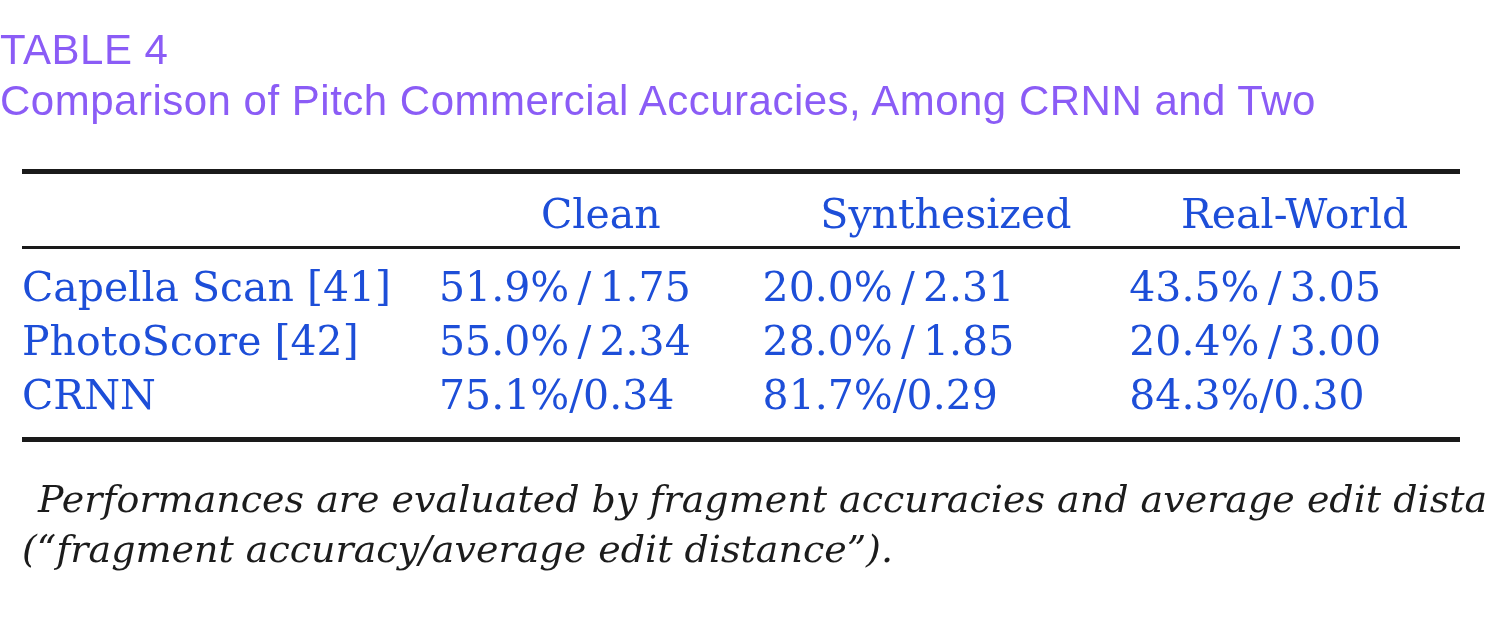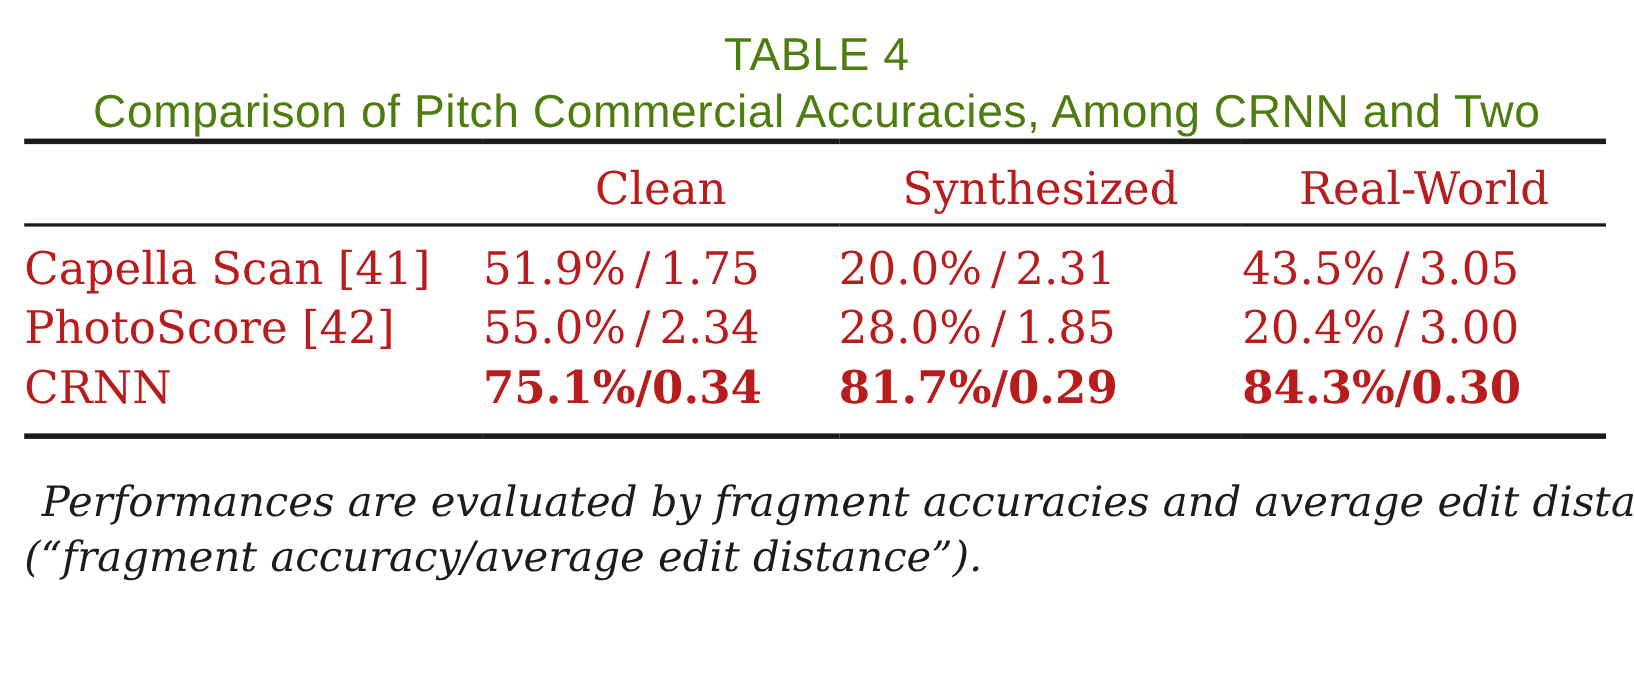--- a/index.html
+++ b/index.html
@@ -15,58 +15,58 @@
     color: #1a1a1a;
   }
   .page {
     width: 1485px;
     padding-top: 24px;
     box-sizing: border-box;
   }
 
   
   .title-block {
-    text-align: center;
     font-family: "Liberation Sans", sans-serif;
     font-size: 42px;
     line-height: 51px;
     letter-spacing: 0.5px;
-    color: #4d7c0f;
+    color: #8b5cf6;
     white-space: nowrap;
   }
 
   
   table.omr-table {
     margin-left: 22px;
+    margin-top: 43px;
     width: 1438px;
     table-layout: fixed;
     border-collapse: collapse;
     border-top: 5px solid #1a1a1a;
     border-bottom: 5px solid #1a1a1a;
     font-size: 41px;
-    color: #b91c1c;
+    color: #1d4ed8;
   }
   table.omr-table th {
     font-weight: normal;
     text-align: center;
     padding: 18px 0 10px 0;
     line-height: 44px;
     border-bottom: 3px solid #1a1a1a;
     white-space: nowrap;
   }
   table.omr-table th.col-systems { text-align: left; }
   table.omr-table td {
     padding: 5px 0;
     line-height: 44px;
     white-space: nowrap;
   }
   table.omr-table tbody tr:first-child td { padding-top: 16px; }
   table.omr-table tbody tr:last-child td  { padding-bottom: 20px; }
   table.omr-table td.row-label { text-align: left; }
-  table.omr-table tr.bold-values td:not(.row-label) { font-weight: 700; }
+  table.omr-table tr.bold-values td:not(.row-label) { font-weight: 400; }
 
   
   .footnote {
     margin: 32px 25px 0 22px;
     width: 1438px;
     font-style: italic;
     font-size: 38px;
     line-height: 50px;
     color: #1c1c1c;
   }

